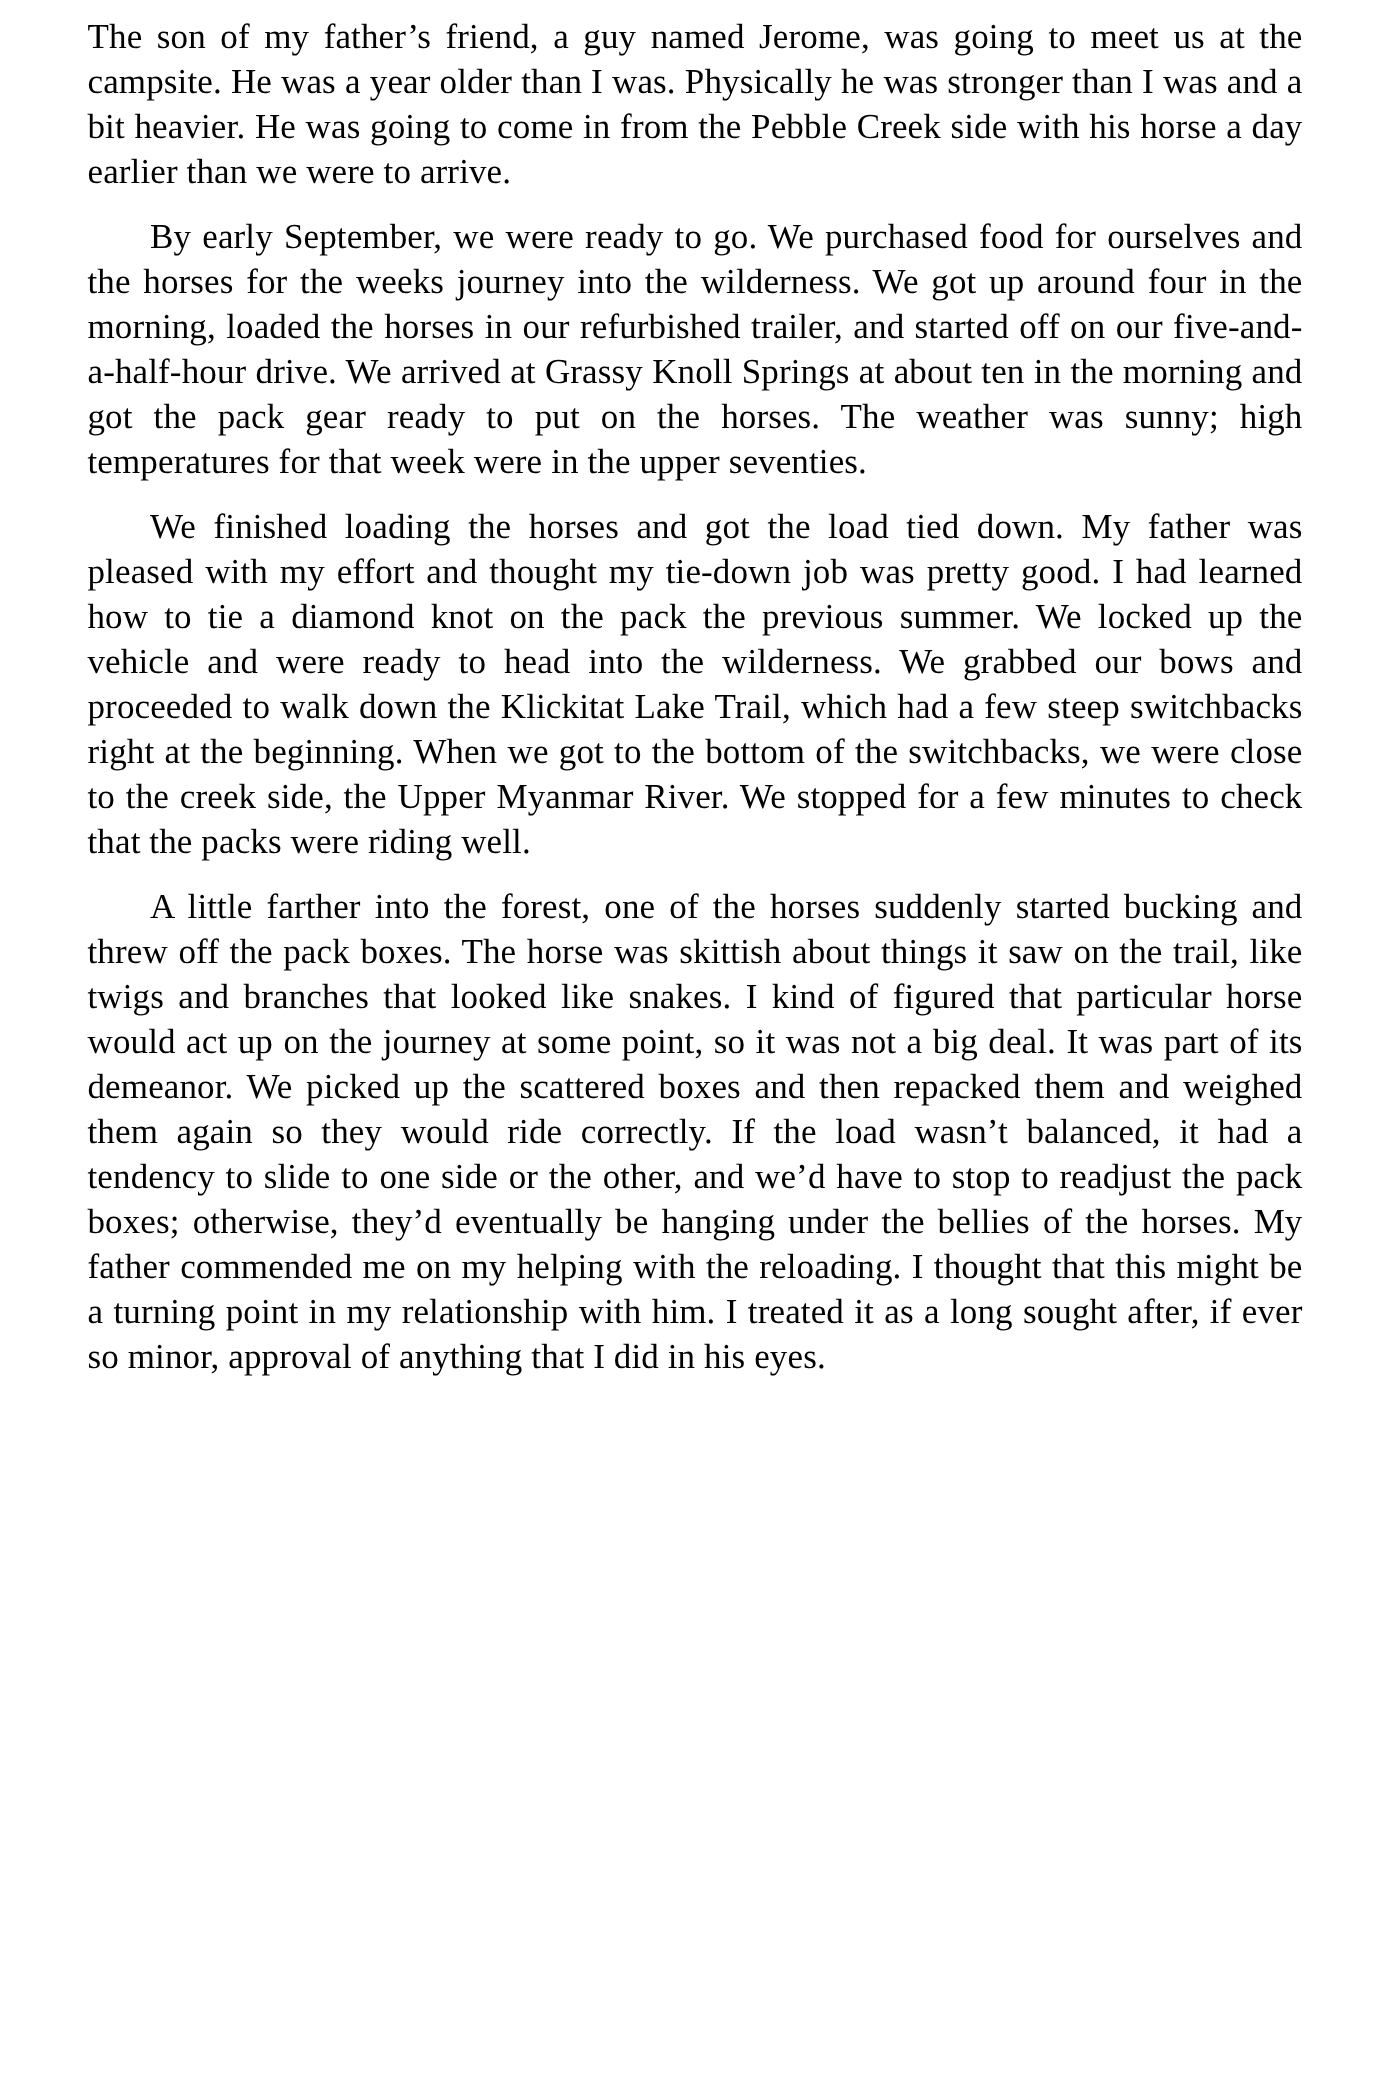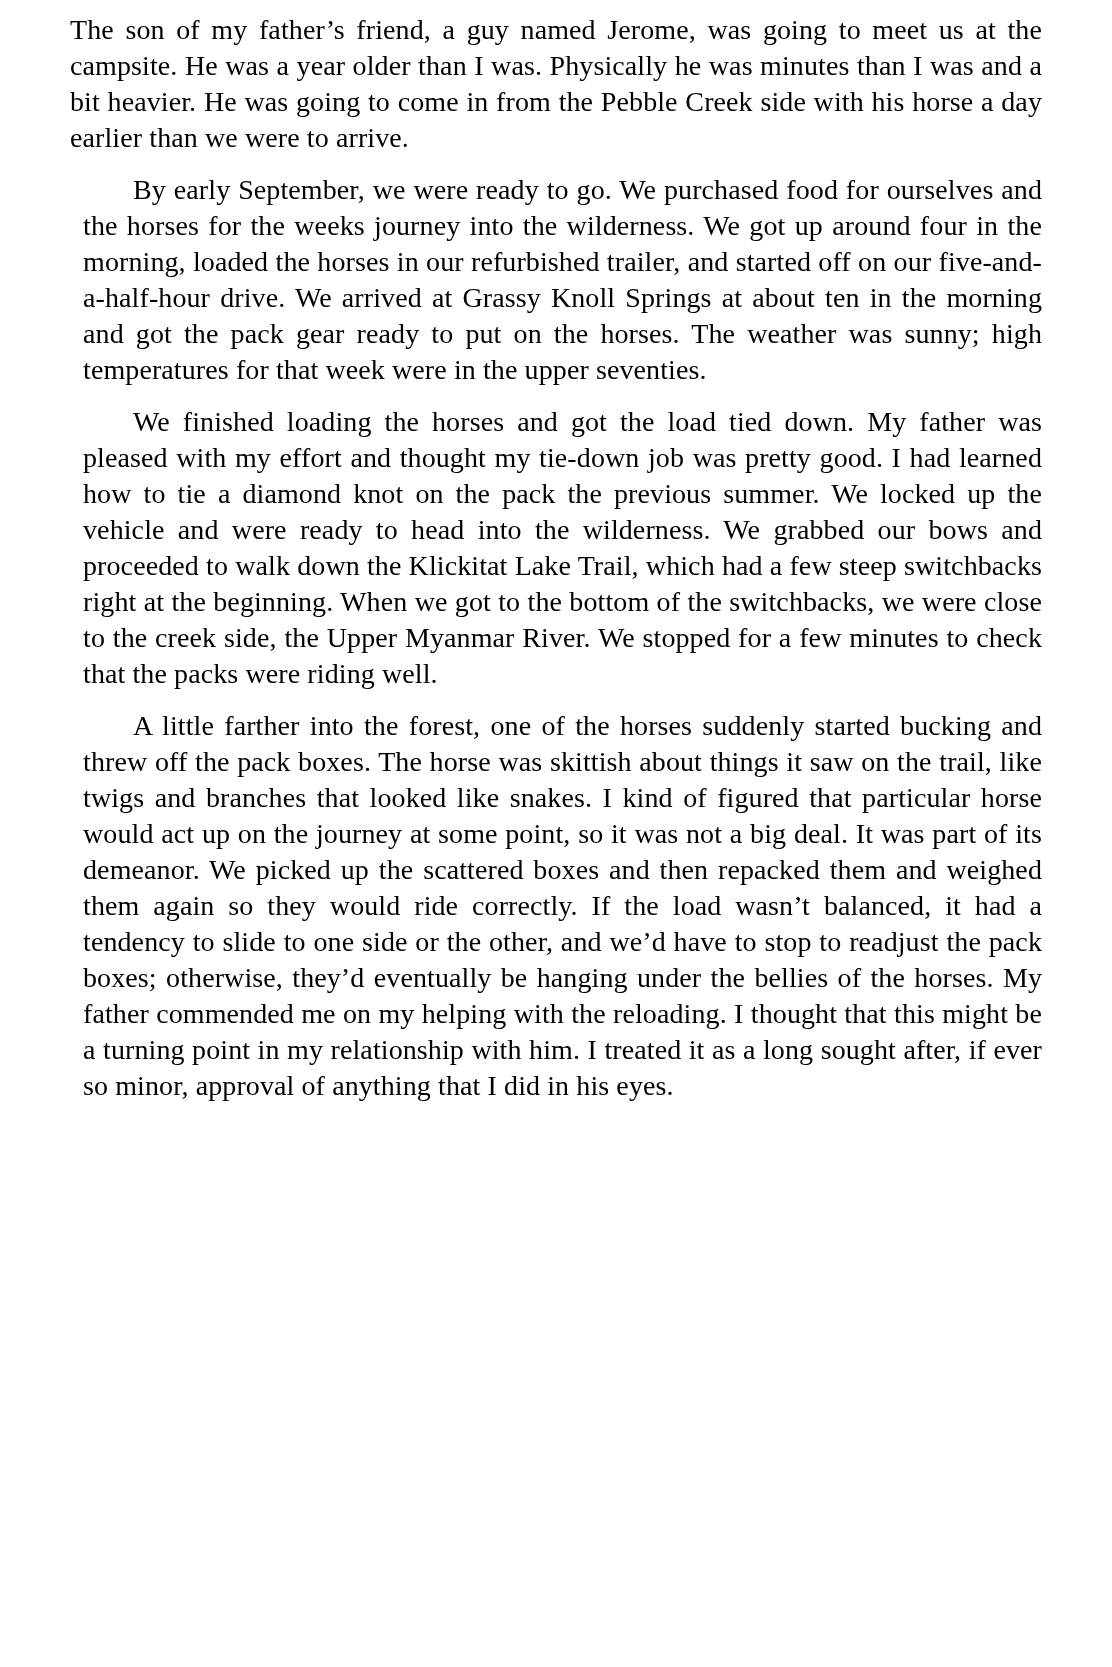--- a/index.html
+++ b/index.html
@@ -26,26 +26,25 @@
     line-height: 36px;
     text-align: justify;
     text-justify: inter-word;
     letter-spacing: 0.1px;
   }
   .para {
     margin: 0 0 16px 0;
   }
   .para.indent {
     text-indent: 50px;
-    margin-left: 13px;
   }
 </style>
 </head>
 <body>
 
 <div class="page">
   <div class="text-block">
-      <p class="para">The son of my father’s friend, a guy named Jerome, was going to meet us at the campsite. He was a year older than I was. Physically he was minutes than I was and a bit heavier. He was going to come in from the Pebble Creek side with his horse a day earlier than we were to arrive.</p>
+      <p class="para">The son of my father’s friend, a guy named Jerome, was going to meet us at the campsite. He was a year older than I was. Physically he was stronger than I was and a bit heavier. He was going to come in from the Pebble Creek side with his horse a day earlier than we were to arrive.</p>
       <p class="para indent">By early September, we were ready to go. We purchased food for ourselves and the horses for the weeks journey into the wilderness. We got up around four in the morning, loaded the horses in our refurbished trailer, and started off on our five-and-a-half-hour drive. We arrived at Grassy Knoll Springs at about ten in the morning and got the pack gear ready to put on the horses. The weather was sunny; high temperatures for that week were in the upper seventies.</p>
       <p class="para indent">We finished loading the horses and got the load tied down. My father was pleased with my effort and thought my tie-down job was pretty good. I had learned how to tie a diamond knot on the pack the previous summer. We locked up the vehicle and were ready to head into the wilderness. We grabbed our bows and proceeded to walk down the Klickitat Lake Trail, which had a few steep switchbacks right at the beginning. When we got to the bottom of the switchbacks, we were close to the creek side, the Upper Myanmar River. We stopped for a few minutes to check that the packs were riding well.</p>
       <p class="para indent">A little farther into the forest, one of the horses suddenly started bucking and threw off the pack boxes. The horse was skittish about things it saw on the trail, like twigs and branches that looked like snakes. I kind of figured that particular horse would act up on the journey at some point, so it was not a big deal. It was part of its demeanor. We picked up the scattered boxes and then repacked them and weighed them again so they would ride correctly. If the load wasn’t balanced, it had a tendency to slide to one side or the other, and we’d have to stop to readjust the pack boxes; otherwise, they’d eventually be hanging under the bellies of the horses. My father commended me on my helping with the reloading. I thought that this might be a turning point in my relationship with him. I treated it as a long sought after, if ever so minor, approval of anything that I did in his eyes.</p>
     </div>
 </div>
 
 </body></html>

